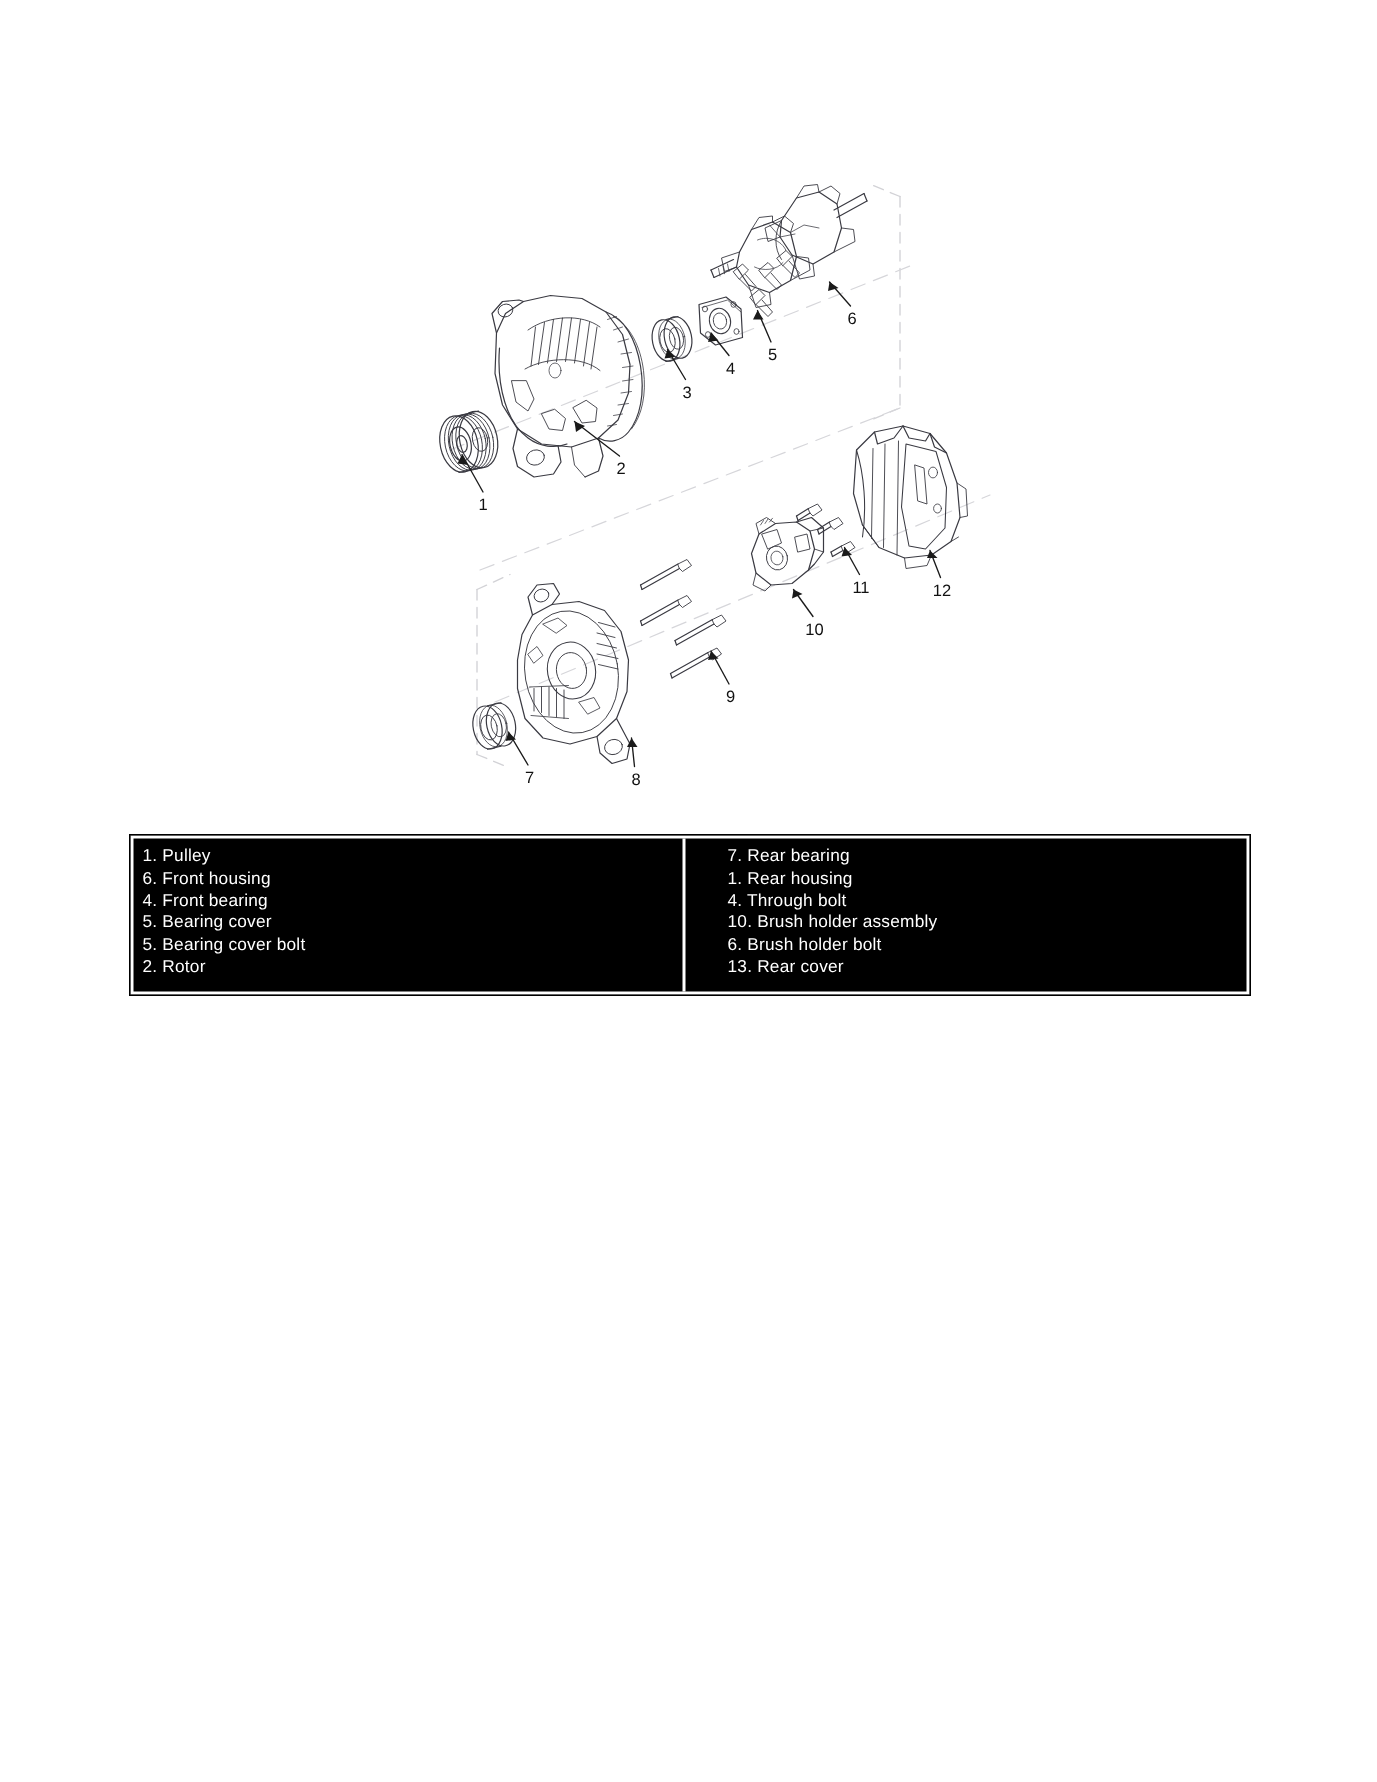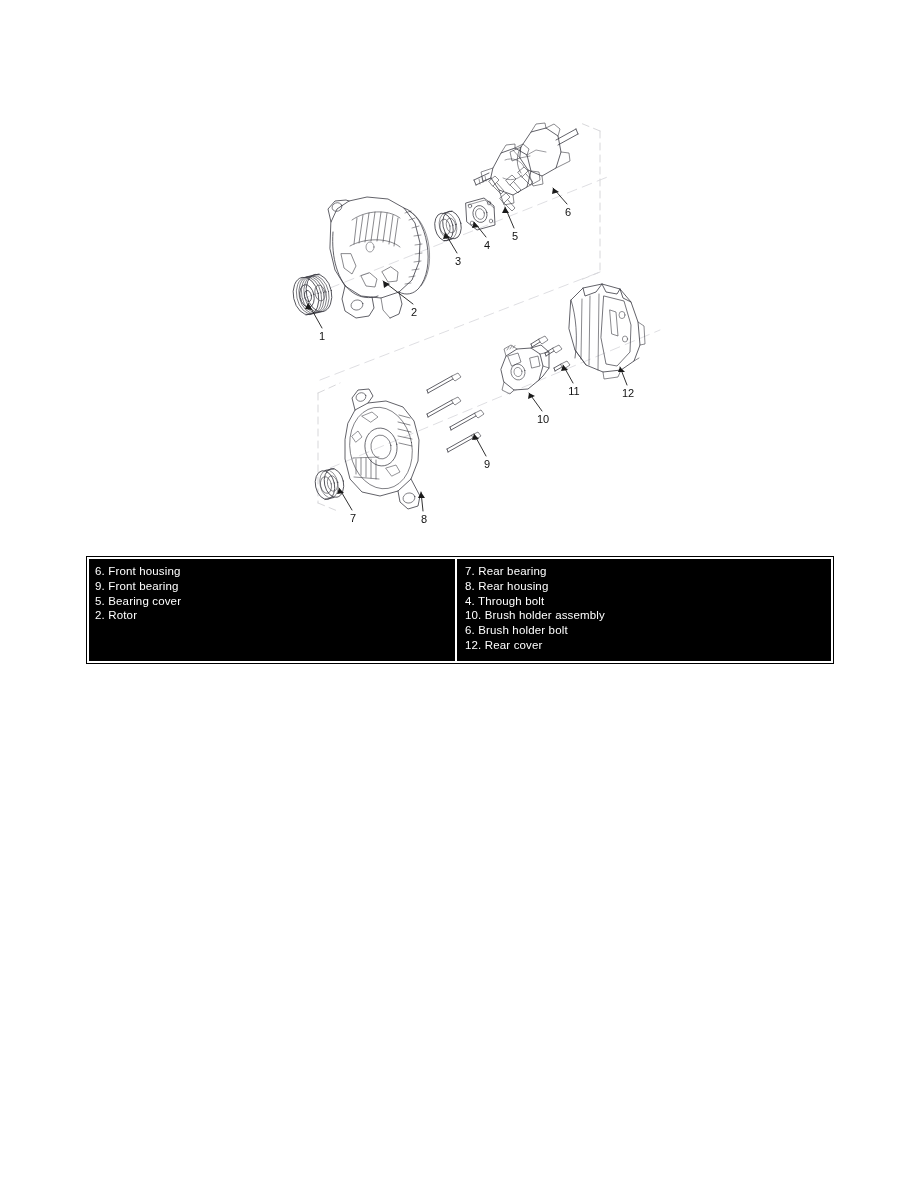--- a/index.html
+++ b/index.html
@@ -58,20 +58,21 @@
     box-sizing: border-box;
     padding: 5px 0 4px 6px;
   }
   #legend-col-left {
     width: 368px;
     border-right: 2px solid #ffffff;
   }
   #legend-col-right {
     flex: 1;
     padding-left: 8px;
+    margin-left: 20px;
   }
   .legend-item {
     color: #ffffff;
     font-family: "Liberation Sans", sans-serif;
     font-size: 11.5px;
     line-height: 14.8px;
     white-space: nowrap;
     letter-spacing: 0.15px;
   }
 </style>
@@ -480,28 +481,30 @@
         <text x="487" y="468">9</text>
         <text x="543" y="423">10</text>
         <text x="574" y="395">11</text>
         <text x="628" y="397">12</text>
       </g>
     </svg>
   </div>
 
   <div id="legend-box">
     <div id="legend-col-left" class="legend-col">
+      <div class="legend-item">1. Pulley</div>
       <div class="legend-item">6. Front housing</div>
-      <div class="legend-item">9. Front bearing</div>
+      <div class="legend-item">4. Front bearing</div>
       <div class="legend-item">5. Bearing cover</div>
+      <div class="legend-item">5. Bearing cover bolt</div>
       <div class="legend-item">2. Rotor</div>
     </div>
     <div id="legend-col-right" class="legend-col">
       <div class="legend-item">7. Rear bearing</div>
-      <div class="legend-item">8. Rear housing</div>
+      <div class="legend-item">1. Rear housing</div>
       <div class="legend-item">4. Through bolt</div>
       <div class="legend-item">10. Brush holder assembly</div>
       <div class="legend-item">6. Brush holder bolt</div>
-      <div class="legend-item">12. Rear cover</div>
+      <div class="legend-item">13. Rear cover</div>
     </div>
   </div>
 
 </div>
 
 </body></html>

